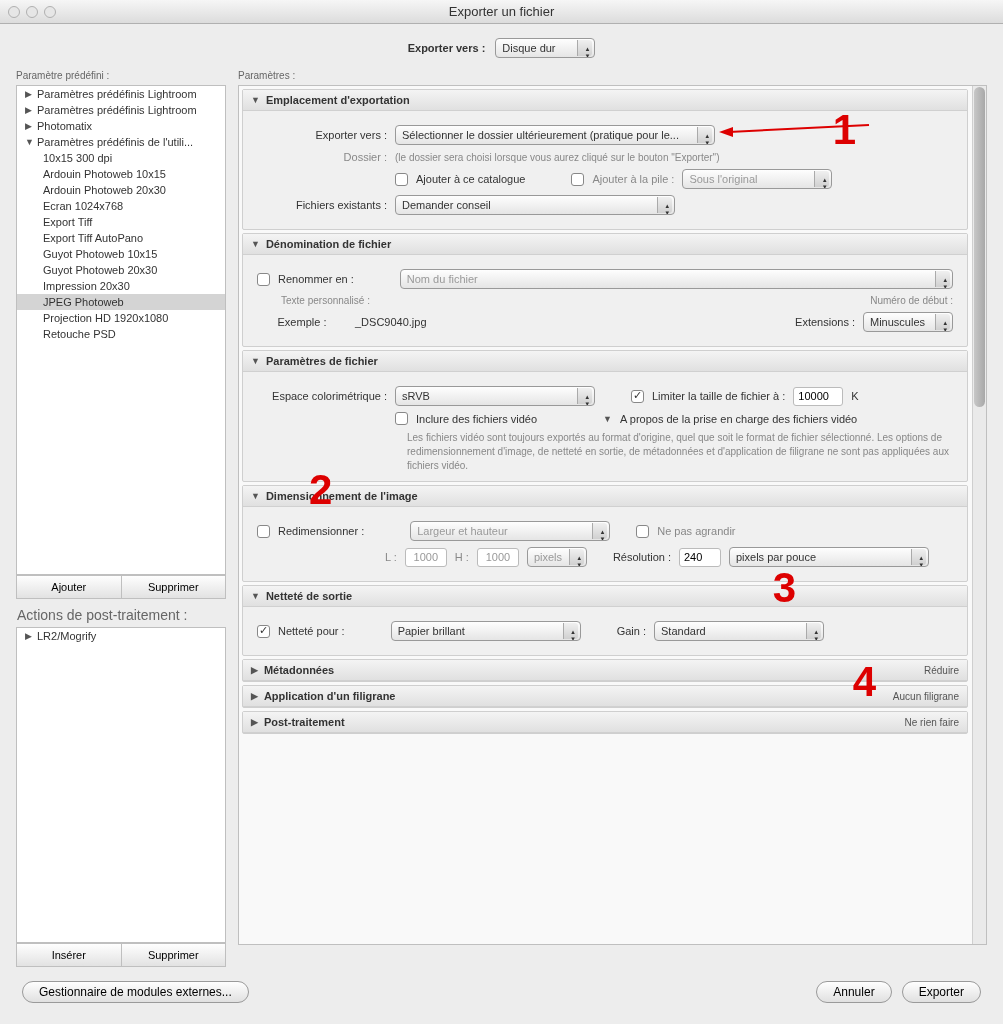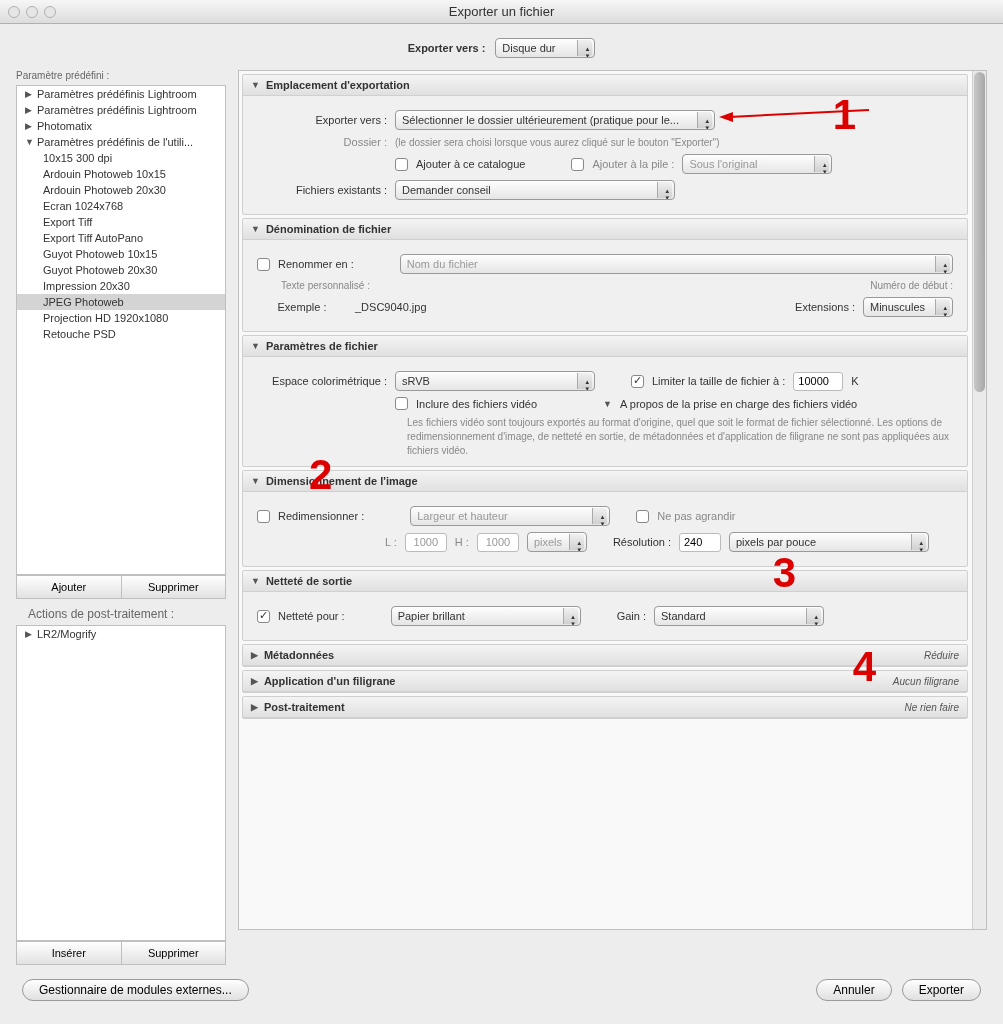--- a/index.html
+++ b/index.html
@@ -91,21 +91,21 @@
 .btn-row { display: flex; }
 .btn-row button {
   flex: 1;
   font-size: 11px;
   height: 24px;
   background: linear-gradient(#fefefe,#e2e2e2);
   border: 1px solid #bfbfbf;
   cursor: default;
 }
 .btn-row button + button { border-left: none; }
-.post-heading { font-size: 12px; color: #666; margin: 8px 12px 4px; }
+.post-heading { font-size: 14px; color: #666; margin: 8px 1px 4px; }
 .post-list {
   border: 1px solid #bfbfbf;
   background: #fff;
   height: 316px;
 }
 
 .main { flex: 1; display: flex; flex-direction: column; }
 .params-scroll {
   border: 1px solid #bfbfbf;
   background: #f9f9f9;
@@ -140,21 +140,21 @@
 .panel-header {
   background: linear-gradient(#f4f4f4,#e0e0e0);
   border-bottom: 1px solid #d0d0d0;
   padding: 4px 8px;
   font-weight: bold;
   font-size: 11px;
   display: flex;
   align-items: center;
   gap: 6px;
 }
-.panel-header .right-summary { margin-left: auto; font-weight: normal; color: #555; font-size: 10px; font-style: italic; }
+.panel-header .right-summary { margin-left: auto; font-weight: normal; color: #555; font-size: 10px; }
 .tri { font-size: 9px; color: #555; }
 .panel-body { padding: 8px 14px; }
 
 .form-row { display: flex; align-items: center; margin: 6px 0; gap: 8px; }
 .form-label { width: 130px; text-align: right; color: #333; }
 .form-label.dim { color: #888; }
 .checkbox { width: 13px; height: 13px; border: 1px solid #888; border-radius: 3px; background: #fff; display:inline-block; position:relative; }
 .checkbox.checked::after { content:"✓"; position:absolute; left:1px; top:-2px; font-size:11px; color:#333; }
 .text-input {
   height: 19px;
@@ -295,20 +295,21 @@
           <span>LR2/Mogrify</span>
         </div>
     </div>
     <div class="btn-row">
       <button>Insérer</button>
       <button>Supprimer</button>
     </div>
   </div>
 
   <div class="main">
+    <div class="col-heading">Paramètres :</div>
     <div class="params-scroll">
       <div class="scrollbar">
           <div class="scrollbar-thumb"></div>
         </div>
 
       <div class="annotation" style="top:20px; right:130px">1</div>
       <svg class="arrow-svg" style="top:36px; left:480px" width="160" height="20">
         <line x1="10" y1="10" x2="150" y2="3" stroke="#d00" stroke-width="2"></line>
         <polygon points="0,10 14,5 14,15" fill="#d00"></polygon>
       </svg>

